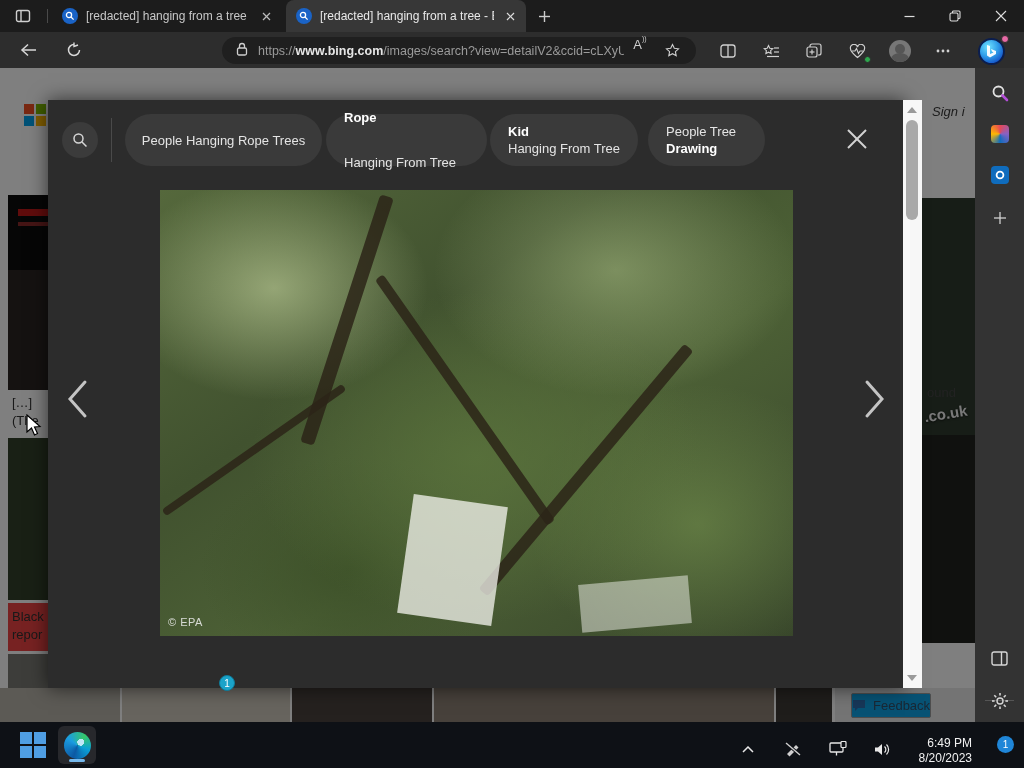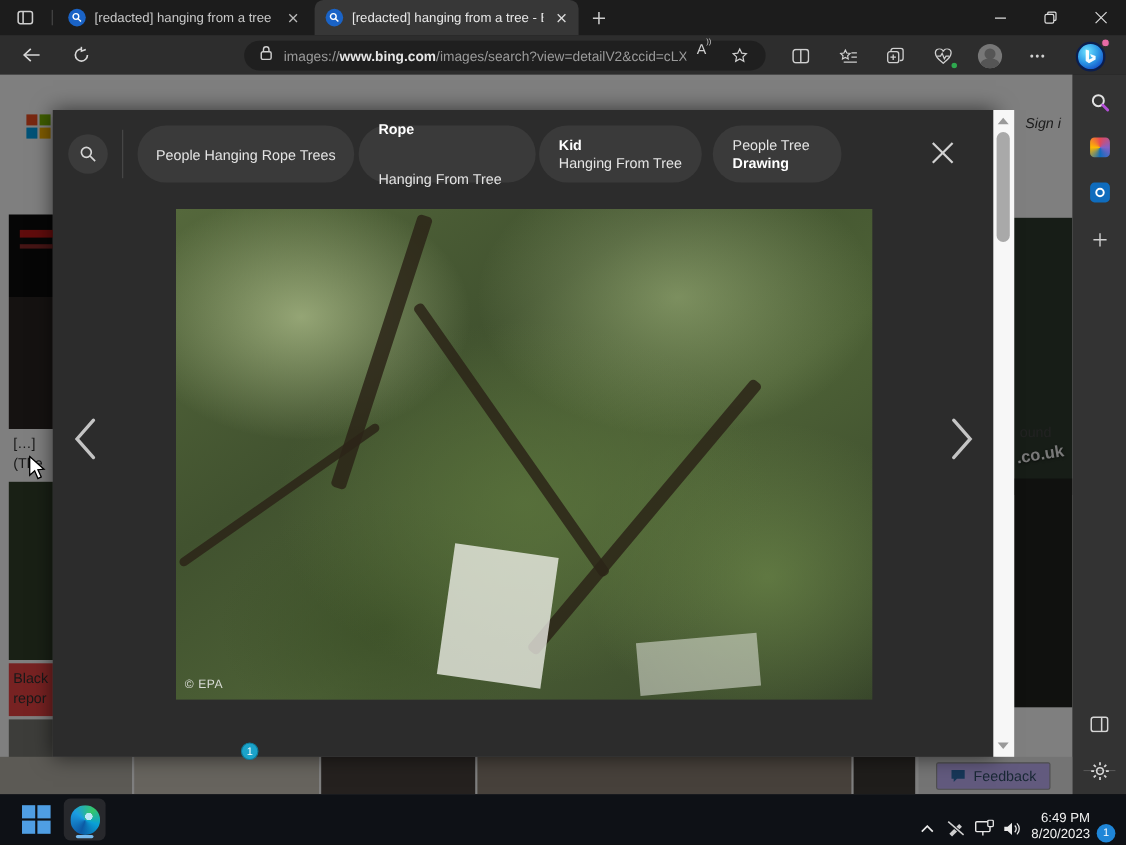--- a/index.html
+++ b/index.html
@@ -37,21 +37,21 @@
 
   
   .page{left:0;top:68px;width:975px;height:654px;background:#ffffff;overflow:hidden;}
   .scrim{left:0;top:68px;width:975px;height:654px;background:rgba(0,0,0,0.5);z-index:2;}
   .ms-logo{display:grid;grid-template-columns:10px 10px;grid-template-rows:10px 10px;gap:2px;}
   .cap{font-size:13px;color:#333;line-height:18px;white-space:nowrap;overflow:hidden;}
   .thumb{background:#3c3c3c;}
   .signin{font-size:13px;color:#3a3a3a;white-space:nowrap;}
   .couk{font-size:15px;font-weight:700;color:#f2f2f2;transform:rotate(-9deg);white-space:nowrap;text-shadow:0 1px 2px rgba(0,0,0,.6);}
   .fb-strip{background:#e9e9e9;display:flex;align-items:center;}
-  .fb-btn{display:flex;align-items:center;gap:7px;border:1px solid #9a9a9a;background:#c4b5fd;border-radius:2px;padding:4px 12px;font-size:13px;color:#33506b;}
+  .fb-btn{display:flex;align-items:center;gap:7px;border:1px solid #9a9a9a;background:#0ea5e9;border-radius:2px;padding:4px 0;font-size:13px;color:#33506b;}
 
   
   .overlay{left:48px;top:100px;width:857px;height:588px;background:#2c2c2c;z-index:3;box-shadow:0 0 18px rgba(0,0,0,.6);}
   .ov-search{left:14px;top:22px;width:36px;height:36px;border-radius:50%;background:#3b3b3b;display:flex;align-items:center;justify-content:center;}
   .ov-div{left:63px;top:18px;width:1px;height:44px;background:#4a4a4a;}
   .pill{top:14px;height:52px;background:#3a3a3a;border-radius:26px;display:flex;flex-direction:column;justify-content:center;padding:0 18px;}
   .pill .l1,.pill .l2{font-size:13px;color:#e4e4e4;line-height:17px;white-space:nowrap;}
   .pill.single{align-items:center;}
   .pill.b1 .l1{font-weight:700;color:#fff;}
   .pill.b2 .l2{font-weight:700;color:#fff;}
@@ -86,21 +86,21 @@
   
   .taskbar{left:0;top:722px;width:1024px;height:46px;background:#0e1116;display:flex;align-items:center;z-index:10;}
   .tb-app{width:38px;height:38px;border-radius:6px;display:flex;align-items:center;justify-content:center;position:relative;}
   .start-grid{display:grid;grid-template-columns:12px 12px;grid-template-rows:12px 12px;gap:2px;}
   .start-grid div{background:#4f9ee3;}
   .edge-tile{background:#27282c;}
   .edge-logo{width:27px;height:27px;border-radius:50%;background:
       radial-gradient(circle at 62% 38%, #bfe7f7 0 14%, rgba(0,0,0,0) 15%),
       conic-gradient(from 200deg,#0c59a4,#1b9de2 30%,#35c76a 55%,#0aa0d6 75%,#0c59a4);}
   .tile-underline{position:absolute;left:11px;bottom:2px;width:16px;height:3px;border-radius:2px;background:#76b9ed;}
-  .tray{margin-left:auto;display:flex;align-items:flex-end;gap:0;padding-right:10px;margin-top:12px;}
+  .tray{margin-left:auto;display:flex;align-items:flex-start;gap:19px;padding-right:10px;margin-top:12px;}
   .tray-ic{width:26px;height:26px;display:flex;align-items:center;justify-content:center;}
   .clock{text-align:right;color:#f2f2f2;font-size:12px;line-height:15px;margin-left:4px;}
   .notif-badge{width:17px;height:17px;border-radius:50%;background:#1f86d8;color:#fff;font-size:10px;display:flex;align-items:center;justify-content:center;margin-left:6px;}
 
   .cursor{left:26px;top:414px;z-index:9;}
 </style>
 </head>
 <body>
 
 <div id="stage">
@@ -186,21 +186,21 @@
         </svg>
     </div>
   </div>
   <div class="abs addr">
     <span>
       <svg width="12" height="14" viewBox="0 0 12 14">
           <rect x="1.5" y="6" width="9" height="7" rx="1.5" fill="none" stroke="#cfcfcf" stroke-width="1.3"></rect>
           <path d="M3.5 6 V4 a2.5 2.5 0 0 1 5 0 V6" fill="none" stroke="#cfcfcf" stroke-width="1.3"></path>
         </svg>
     </span>
-    <span class="url"><span>images://</span><span class="host">www.bing.com</span><span>/images/search?view=detailV2&amp;ccid=cLXyUgkw&amp;i...</span></span>
+    <span class="url"><span>https://</span><span class="host">www.bing.com</span><span>/images/search?view=detailV2&amp;ccid=cLXyUgkw&amp;i...</span></span>
     <span class="tb-ic aloud">
         <span>A</span>
         <sup>))</sup>
       </span>
     <span class="tb-ic">
       <svg width="15" height="15" viewBox="0 0 15 15">
           <path d="M7.5 1.5 l1.8 3.8 4.2.5 -3.1 2.9 .8 4.1 -3.7-2.1 -3.7 2.1 .8-4.1 -3.1-2.9 4.2-.5 z" fill="none" stroke="#cfcfcf" stroke-width="1.1"></path>
         </svg>
     </span>
   </div>

